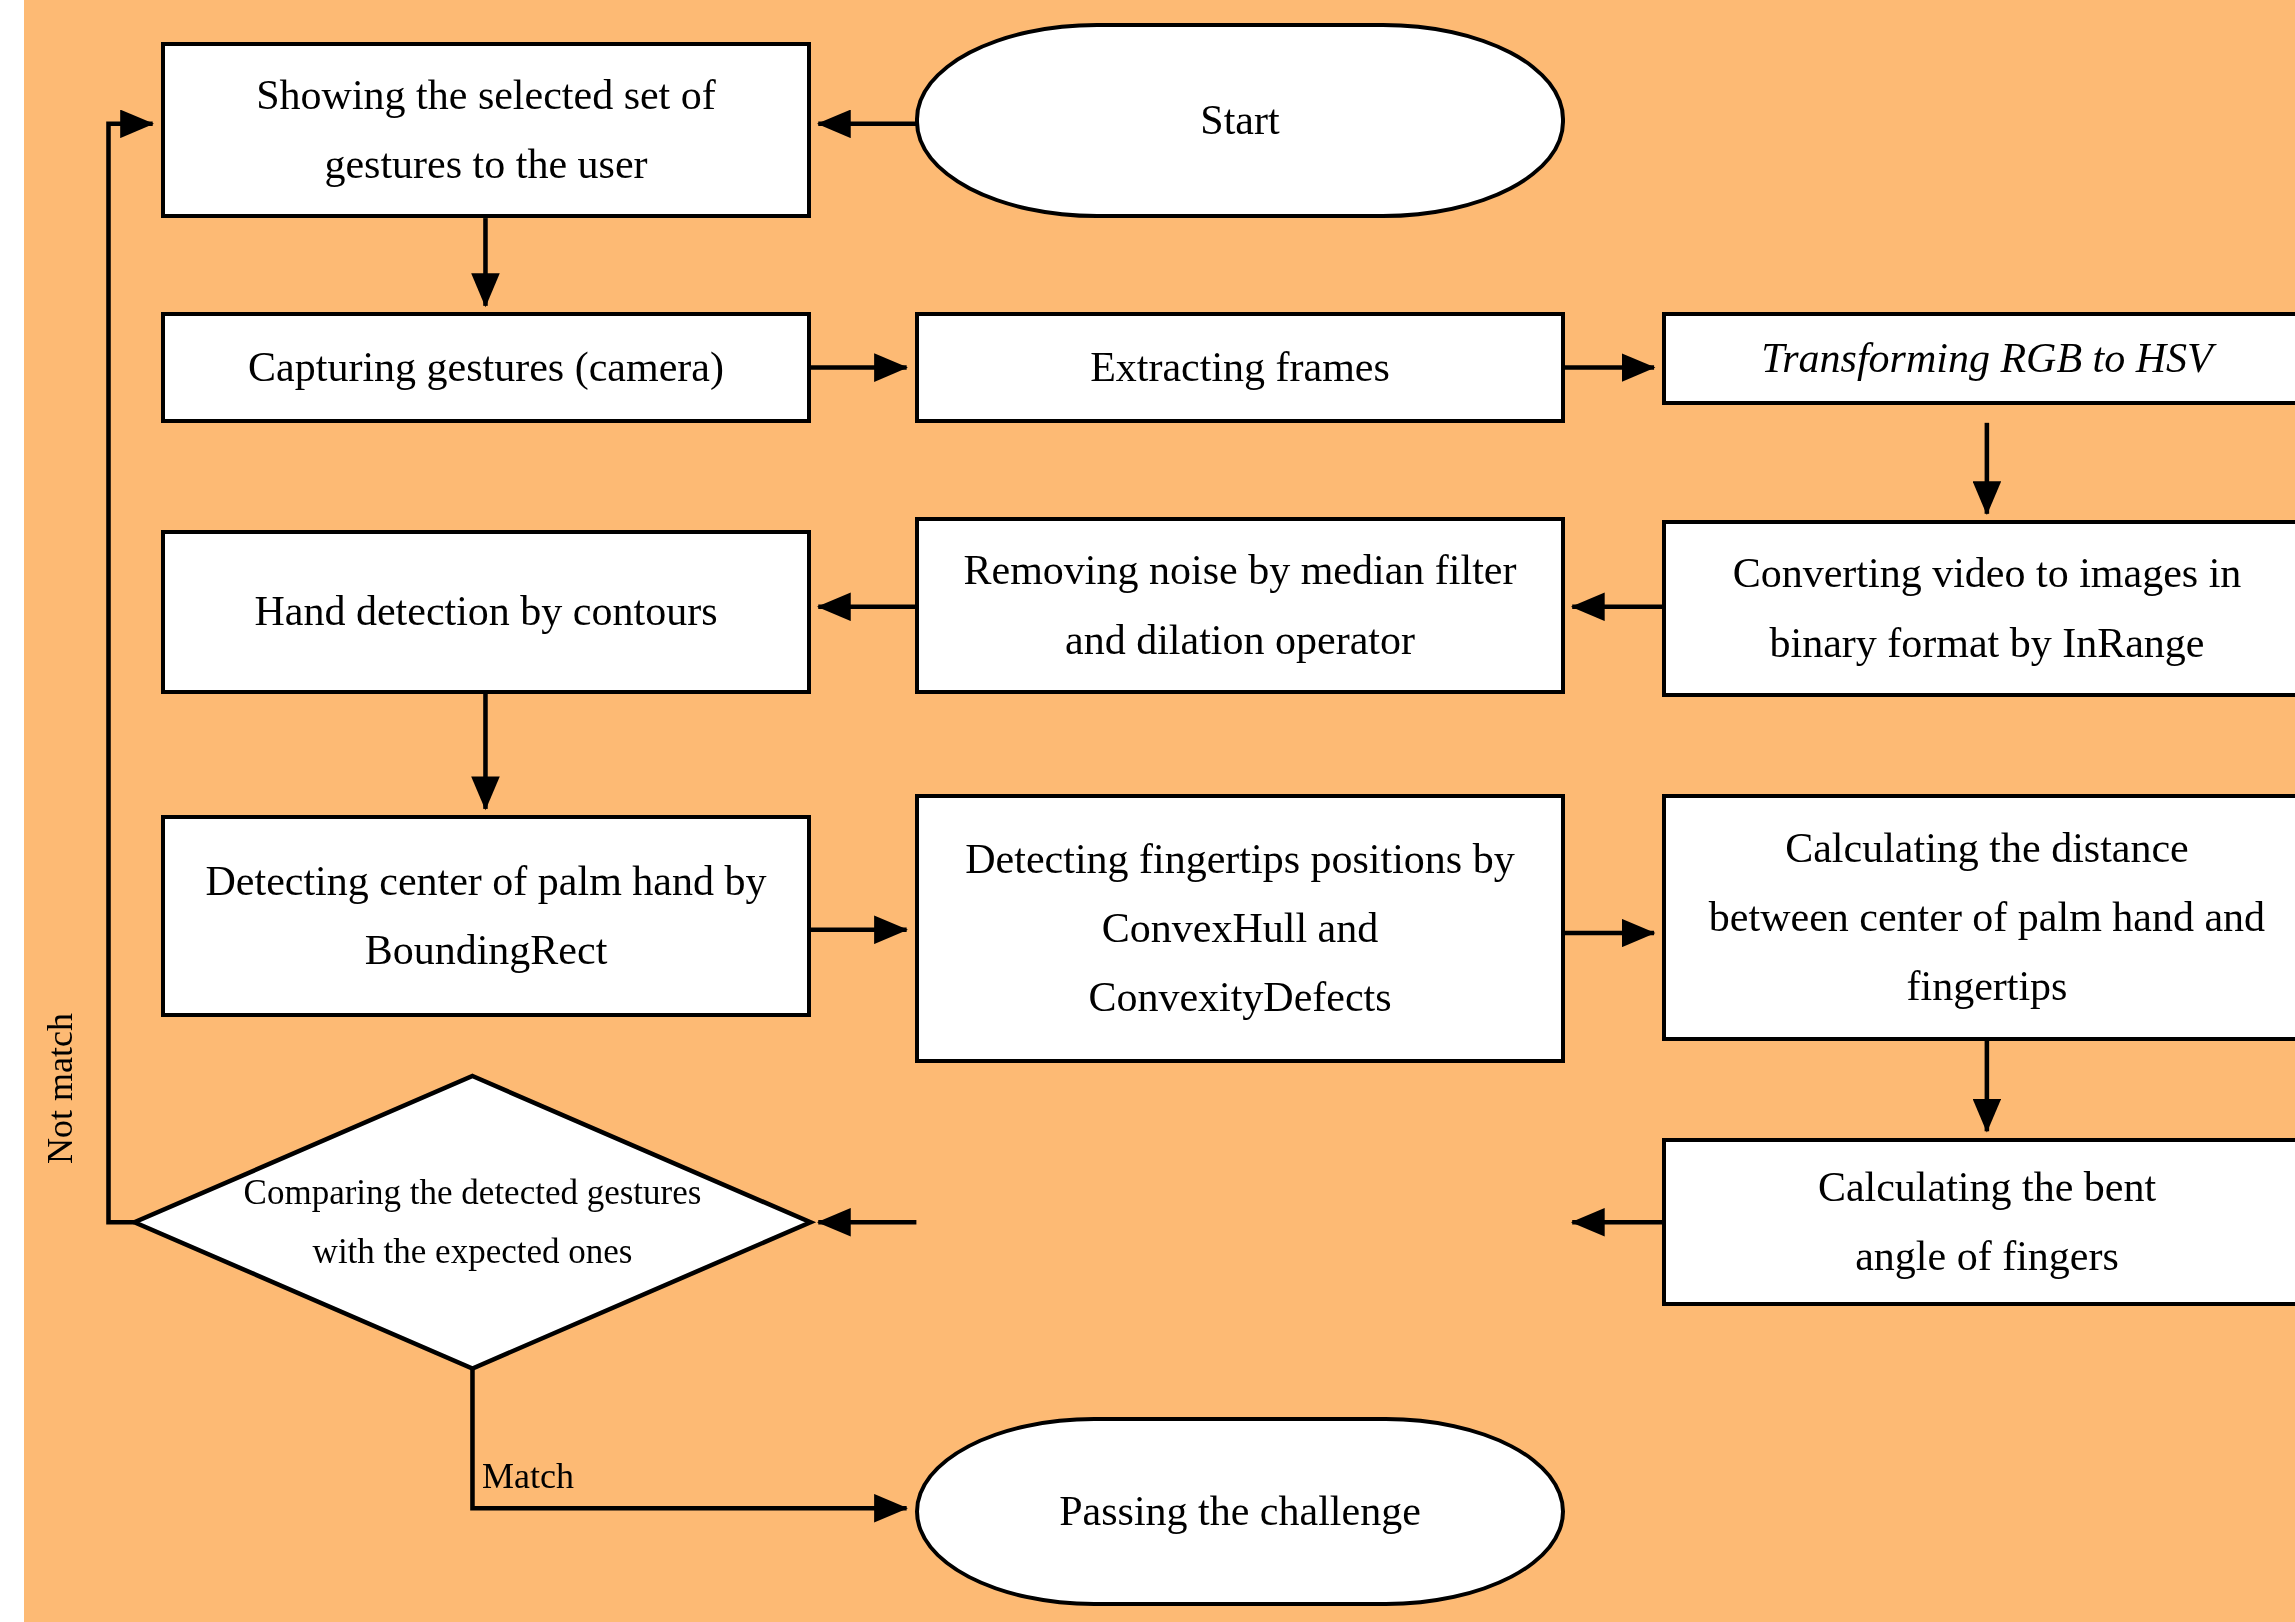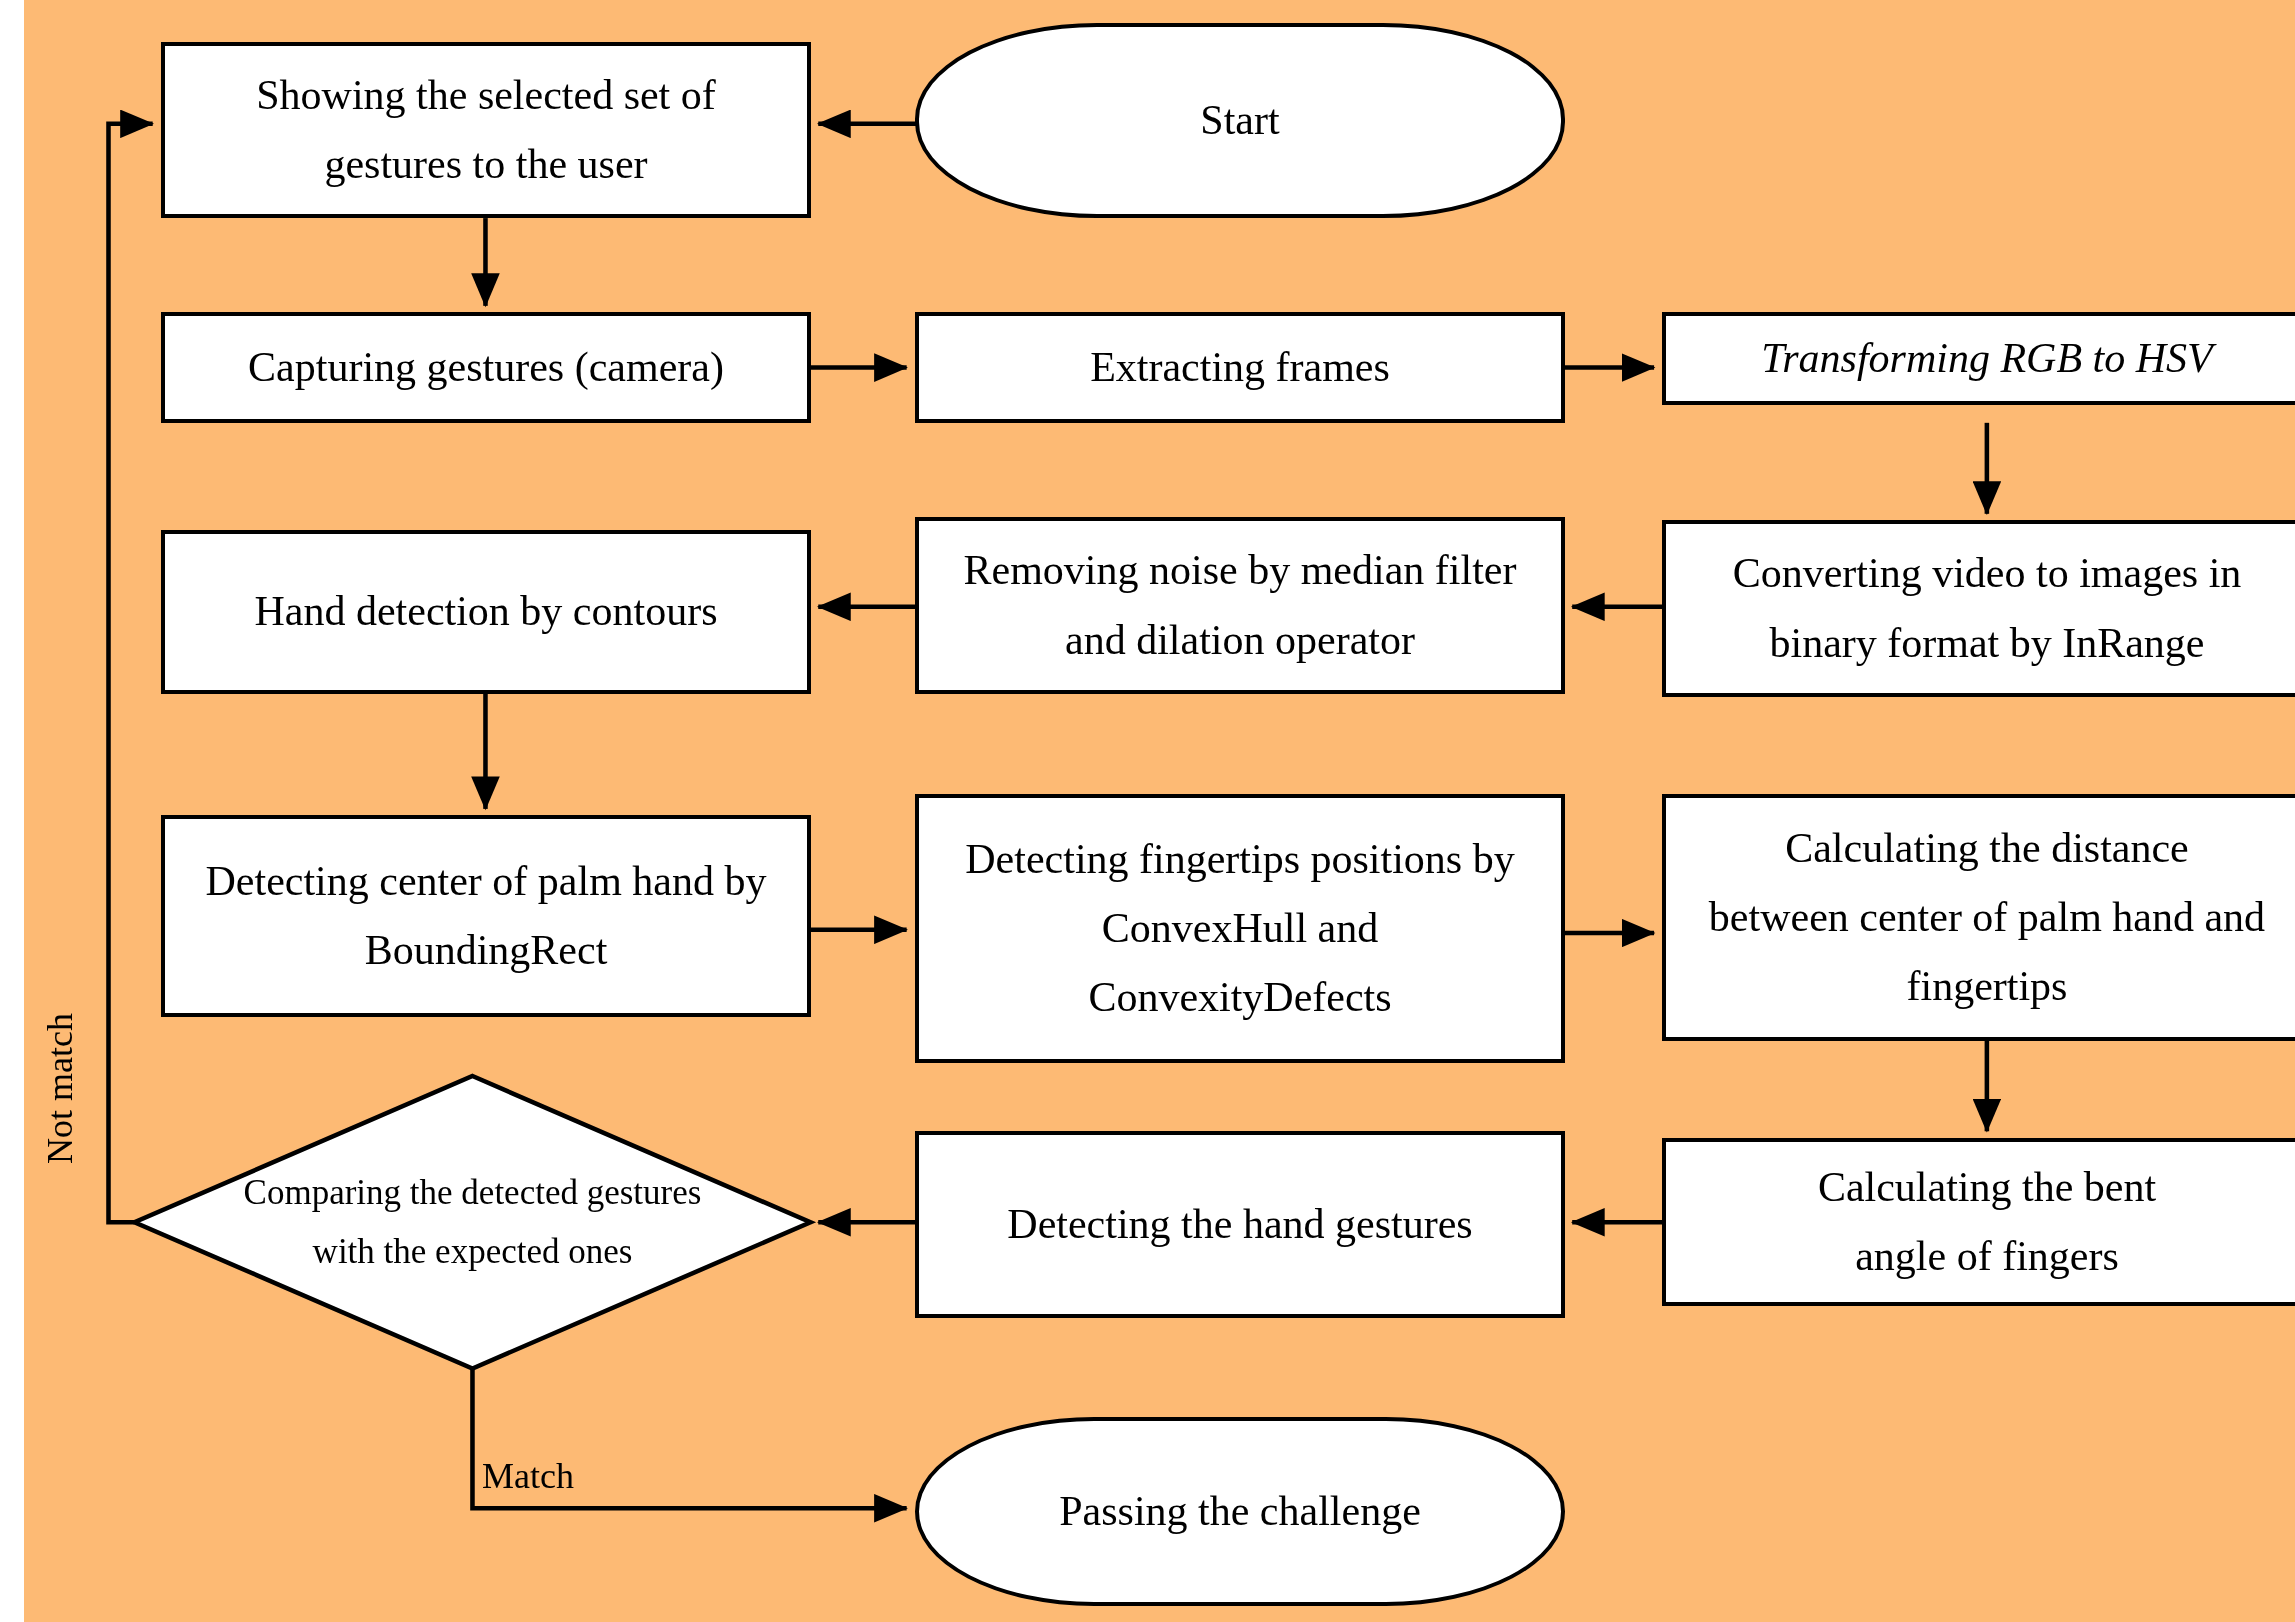--- a/index.html
+++ b/index.html
@@ -113,23 +113,20 @@
     <div class="node-label">Detecting fingertips positions by
 ConvexHull and
 ConvexityDefects</div>
   </div>
 
   <div class="node" style="left:1638px;top:1138px;width:650px;height:168px;">
     <div class="node-label">Calculating the bent
 angle of fingers</div>
   </div>
 
-  <div class="node" style="left:891px;top:1131px;width:650px;height:187px;">
-    <div class="node-label">Detecting the hand gestures</div>
-  </div>
 
   <div class="decision-label" style="left:156px;top:1108px;width:585px;height:228px;">
     <div class="node-label">Comparing the detected gestures
 with the expected ones</div>
   </div>
 
   <div class="node terminator" style="left:891px;top:1417px;width:650px;height:189px;">
     <div class="node-label">Passing the challenge</div>
   </div>
 

